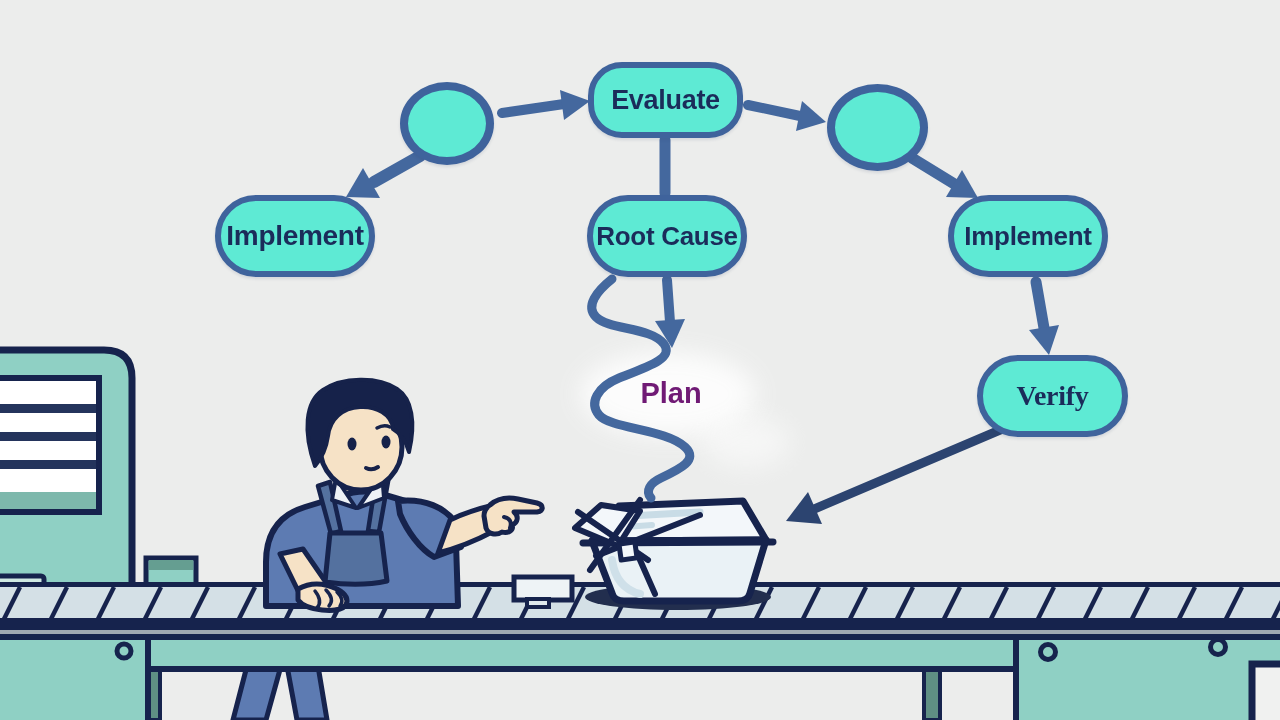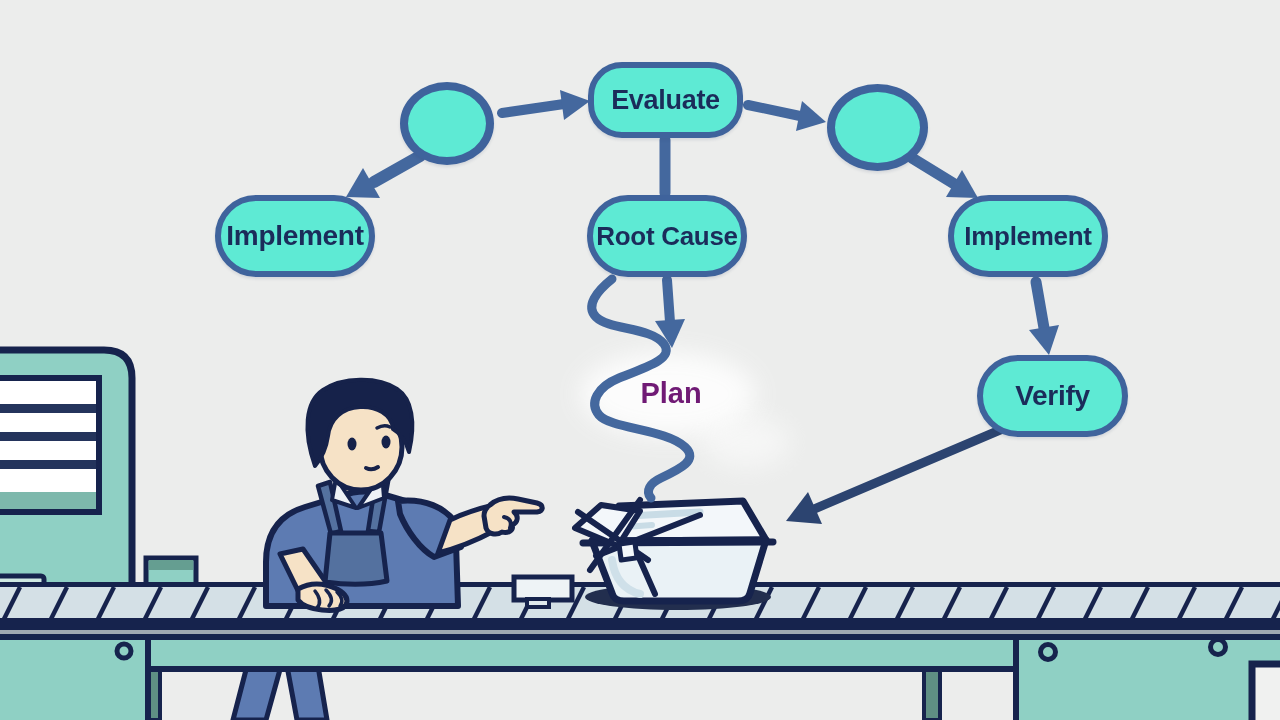--- a/index.html
+++ b/index.html
@@ -10,21 +10,21 @@
   .node{position:absolute;box-sizing:border-box;background:#5eead4;
         border:6px solid #3f639c;display:flex;align-items:center;justify-content:center;
         font-weight:bold;color:#1b2c5a;letter-spacing:-0.3px;
         box-shadow:0 2px 3px rgba(40,60,100,0.12);}
   .pill{border-radius:42px;}
   .circle{border-radius:50%;border-width:8px;}
   .node-identify {left:215px;top:195px;width:160px;height:82px;font-size:28px;}
   .node-evaluate {left:588px;top:62px; width:155px;height:76px;font-size:27px;border-radius:34px;}
   .node-rootcause{left:587px;top:195px;width:160px;height:82px;font-size:26px;}
   .node-implement{left:948px;top:195px;width:160px;height:82px;font-size:26px;}
-  .node-verify   {left:977px;top:355px;width:151px;height:82px;font-size:28px;}
+  .node-verify   {left:977px;top:355px;width:151px;height:82px;font-size:28px;font-family:Liberation Serif, serif;}
   .circle-left   {left:400px;top:82px;width:94px;height:83px;}
   .circle-right  {left:827px;top:84px;width:101px;height:87px;}
   .plan-label{position:absolute;left:616px;top:372px;width:110px;height:42px;
         display:flex;align-items:center;justify-content:center;
         font-weight:bold;font-size:29px;color:#701a75;}
 </style>
 </head>
 <body>
 
 <div class="stage">

